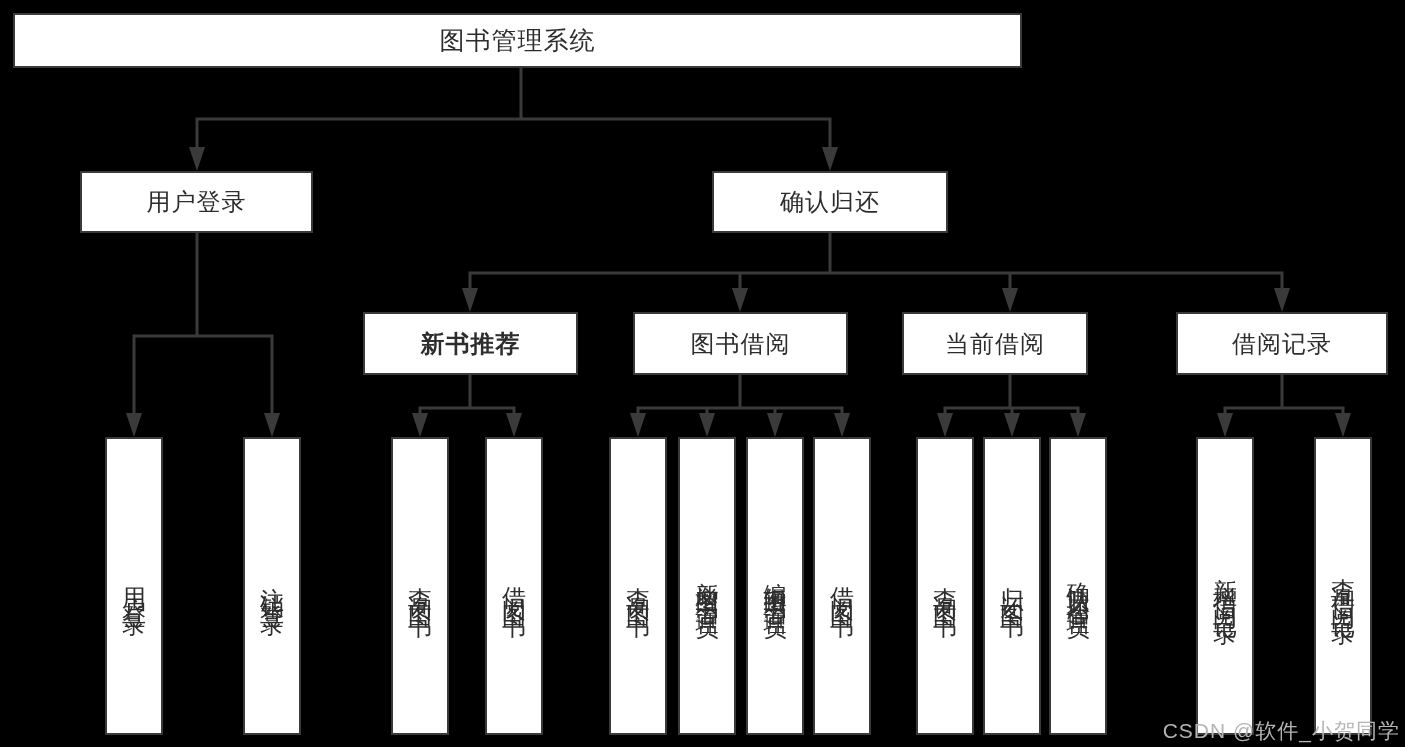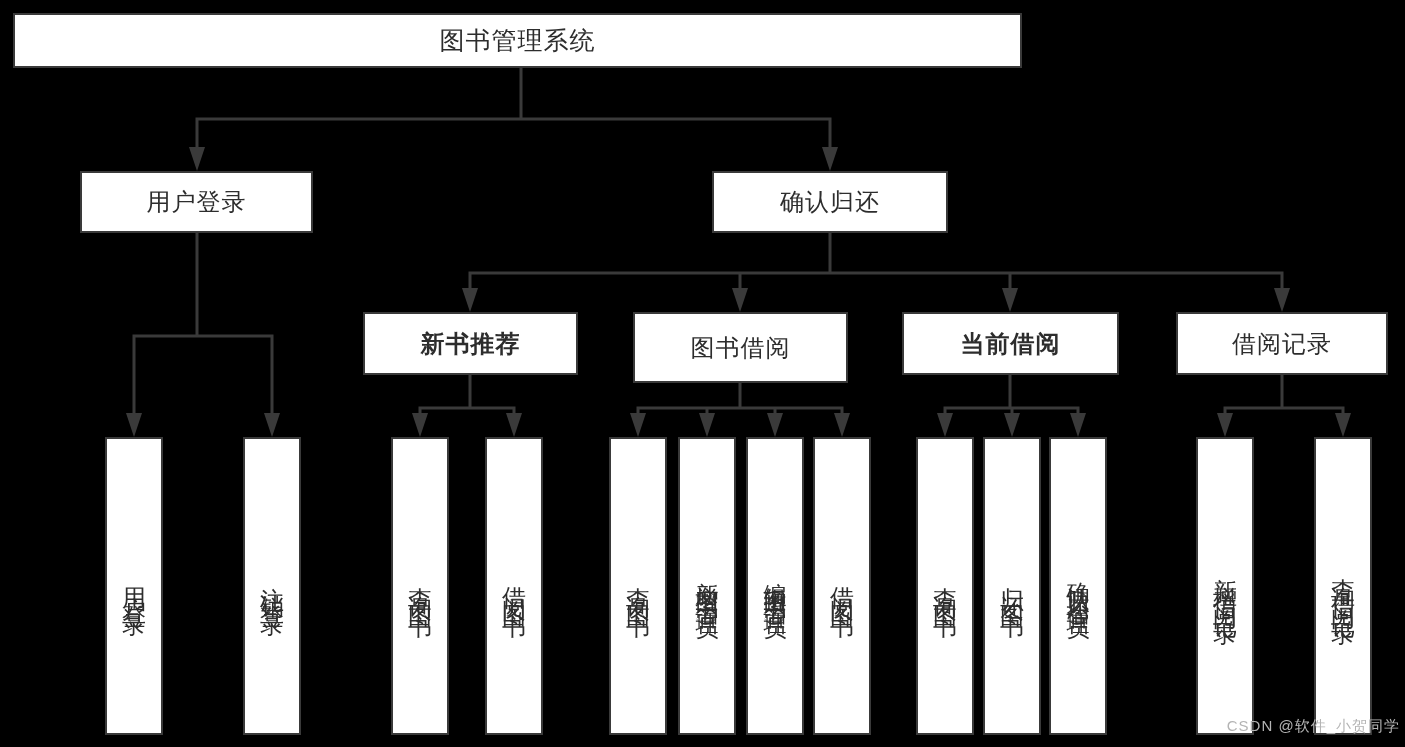--- a/index.html
+++ b/index.html
@@ -30,22 +30,22 @@
     align-items: center;
     justify-content: center;
     font-size: 24px;
     color: #2d2d2d;
     letter-spacing: 1px;
   }
   .n-root   { left: 13px;  top: 13px;  width: 1009px; height: 55px; font-size: 25px; }
   .n-login  { left: 80px;  top: 171px; width: 233px;  height: 62px; }
   .n-mgmt   { left: 712px; top: 171px; width: 236px;  height: 62px; }
   .n-rec    { left: 363px; top: 312px; width: 215px;  height: 63px; font-weight: bold; }
-  .n-borrow { left: 633px; top: 312px; width: 215px;  height: 71px; }
-  .n-current{ left: 902px; top: 312px; width: 217px;  height: 63px; font-weight: bold; }
+  .n-borrow { left: 633px; top: 312px; width: 215px;  height: 63px; }
+  .n-current{ left: 902px; top: 312px; width: 186px;  height: 63px; }
   .n-record { left: 1176px;top: 312px; width: 212px;  height: 63px; }
 
   .leaf { top: 437px; height: 298px; width: 58px; }
   .leaf .vtext {
     writing-mode: vertical-rl;
     text-orientation: mixed;
     font-size: 24px;
     letter-spacing: 9px;
     line-height: 1;
     white-space: nowrap;
@@ -65,21 +65,21 @@
   .n-current-1{ left: 916px; }
   .n-current-2{ left: 983px; }
   .n-current-3{ left: 1049px; }
   .n-record-1 { left: 1196px; }
   .n-record-2 { left: 1314px; }
 
   .watermark {
     position: absolute;
     right: 5px;
     top: 717px;
-    font-size: 15px;
+    font-size: 21px;
     color: #b4b4b4;
     letter-spacing: 1px;
     z-index: 10;
     white-space: nowrap;
   }
 </style>
 </head>
 <body>
 
 <div class="canvas">

